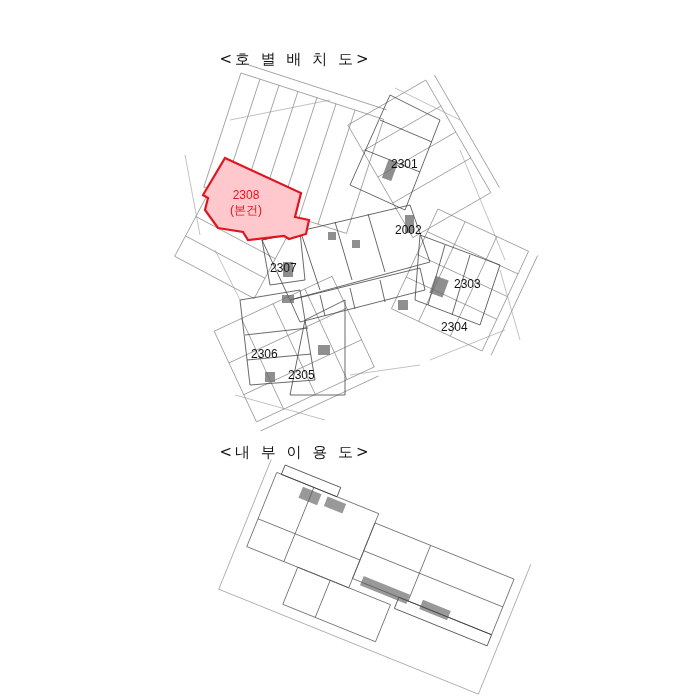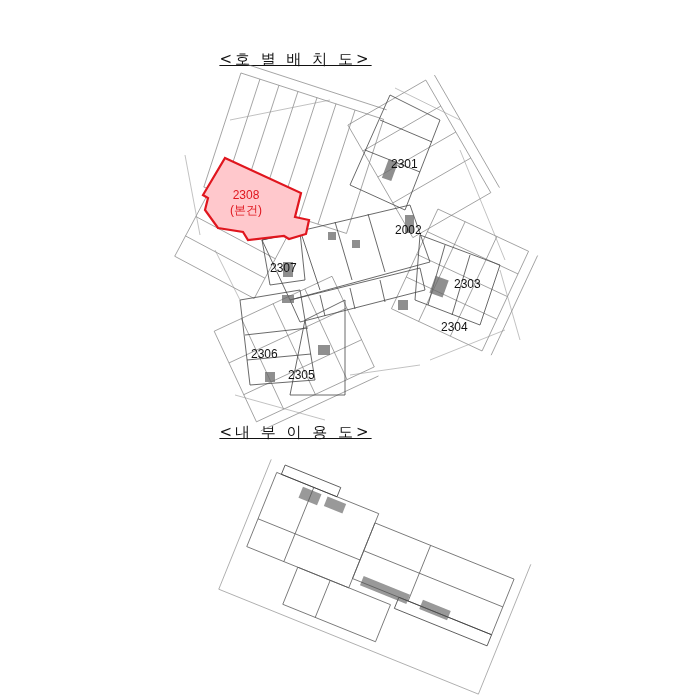--- a/index.html
+++ b/index.html
@@ -1,21 +1,21 @@
 <!DOCTYPE html>
 <html><head>
 <meta charset="utf-8">
 <style>
   html, body { margin:0; padding:0; background:#ffffff; }
   body { width:700px; height:700px; position:relative; overflow:hidden;
          font-family:"DejaVu Sans", sans-serif; color:#000; }
   .title { position:absolute; left:0; width:591px; text-align:center;
-           font-size:15px; letter-spacing:3px; color:#111;text-decoration:underline; }
+           font-size:15px; letter-spacing:3px; color:#111; }
   #title1 { top:50px; }
-  #title2 { top:423px; }
+  #title2 { top:443px; }
   svg { position:absolute; left:0; top:0; }
   .lbl { font-family:"Liberation Sans", sans-serif; font-size:12px; fill:#111; }
   .hl-lbl { font-family:"Liberation Sans", sans-serif; font-size:12px; fill:#e0161e; }
 </style>
 </head>
 <body>
 
 <div id="title1" class="title">&lt;호 별 배 치 도&gt;</div>
 <div id="title2" class="title">&lt;내 부 이 용 도&gt;</div>
 

